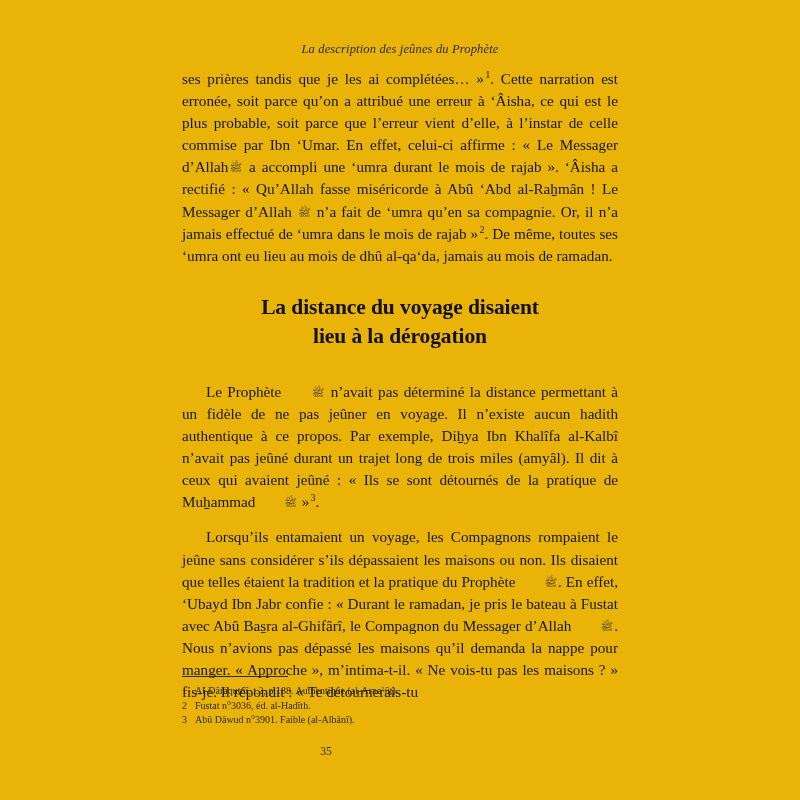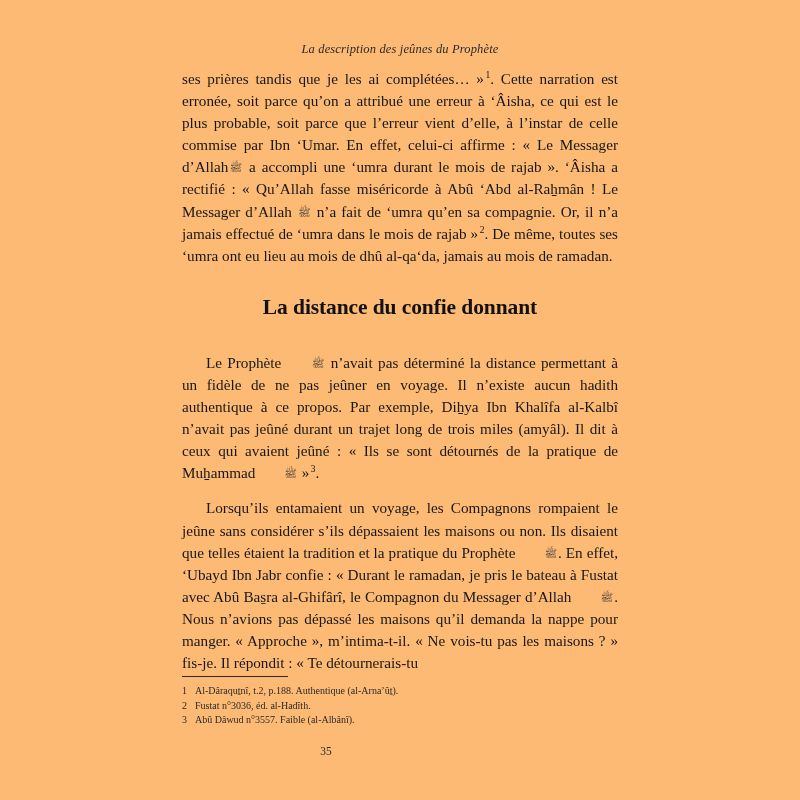--- a/index.html
+++ b/index.html
@@ -12,21 +12,21 @@
     height: 800px;
     overflow: hidden;
     font-family: "Liberation Serif", "DejaVu Serif", serif;
     color: #1a1a1a;
   }
 
   .page {
     position: relative;
     width: 800px;
     height: 800px;
-    background: #fdba74;
+    background: #eab308;
   }
 
   
   .running-header {
     position: absolute;
     left: 182px;
     top: 42px;
     width: 436px;
     text-align: center;
     font-style: italic;
@@ -140,21 +140,22 @@
   <div class="running-header">La description des jeûnes du Prophète</div>
 
   <div class="text-column">
 
     <p class="body-par">
       <span>ses prières tandis que je les ai complétées… »</span><sup class="fn">1</sup><span>. Cette narration est erronée, soit parce qu’on a attribué une erreur à ‘Âisha, ce qui est le plus probable, soit parce que l’erreur vient d’elle, à l’instar de celle commise par Ibn ‘Umar. En effet, celui-ci affirme : « Le Messager d’Allah</span><span class="salawat">ﷺ</span> <span>a accompli une</span> <span class="it">‘umra</span> <span>durant le mois de rajab ». ‘Âisha a rectifié : « Qu’Allah fasse miséricorde à Abû ‘Abd al-Raẖmân ! Le Messager d’Allah</span> <span class="salawat">ﷺ</span> <span>n’a fait de</span> <span class="it">‘umra</span> <span>qu’en sa compagnie. Or, il n’a jamais effectué de</span> <span class="it">‘umra</span> <span>dans le mois de rajab »</span><sup class="fn">2</sup><span>. De même, toutes ses</span> <span class="it">‘umra</span> <span>ont eu lieu au mois de dhû al-qa‘da, jamais au mois de ramadan.</span>
     </p>
 
     <div class="heading-block">
       <h2 class="section-heading">
-        <span class="heading-line">La distance du confie donnant</span>
+        <span class="heading-line">La distance du voyage disaient</span>
+        <span class="heading-line">lieu à la dérogation</span>
       </h2>
     </div>
 
     <p class="body-par indent">
       <span>Le Prophète</span> <span class="salawat">ﷺ</span> <span>n’avait pas déterminé la distance permettant à un fidèle de ne pas jeûner en voyage. Il n’existe aucun hadith authentique à ce propos. Par exemple, Diẖya Ibn Khalîfa al-Kalbî n’avait pas jeûné durant un trajet long de trois miles (</span><span class="it">amyâl</span><span>). Il dit à ceux qui avaient jeûné : « Ils se sont détournés de la pratique de Muẖammad</span> <span class="salawat">ﷺ</span> <span>»</span><sup class="fn">3</sup><span>.</span>
     </p>
 
     <div class="par-gap"></div>
 
     <p class="body-par indent">
@@ -165,19 +166,19 @@
 
   <div class="footnotes">
     <div class="footnote-rule"></div>
     <div class="footnote-item">
       <span class="footnote-num">1</span><span>Al-Dâraquṯnî, t.2, p.188. Authentique (al-Arna’ûṯ).</span>
     </div>
     <div class="footnote-item">
       <span class="footnote-num">2</span><span>Fustat n°3036, éd. al-Hadîth.</span>
     </div>
     <div class="footnote-item">
-      <span class="footnote-num">3</span><span>Abû Dâwud n°3557. Faible (al-Albânî).</span>
+      <span class="footnote-num">3</span><span>Abû Dâwud n°3901. Faible (al-Albânî).</span>
     </div>
   </div>
 
   <div class="folio">35</div>
 
 </div>
 
 </body></html>

